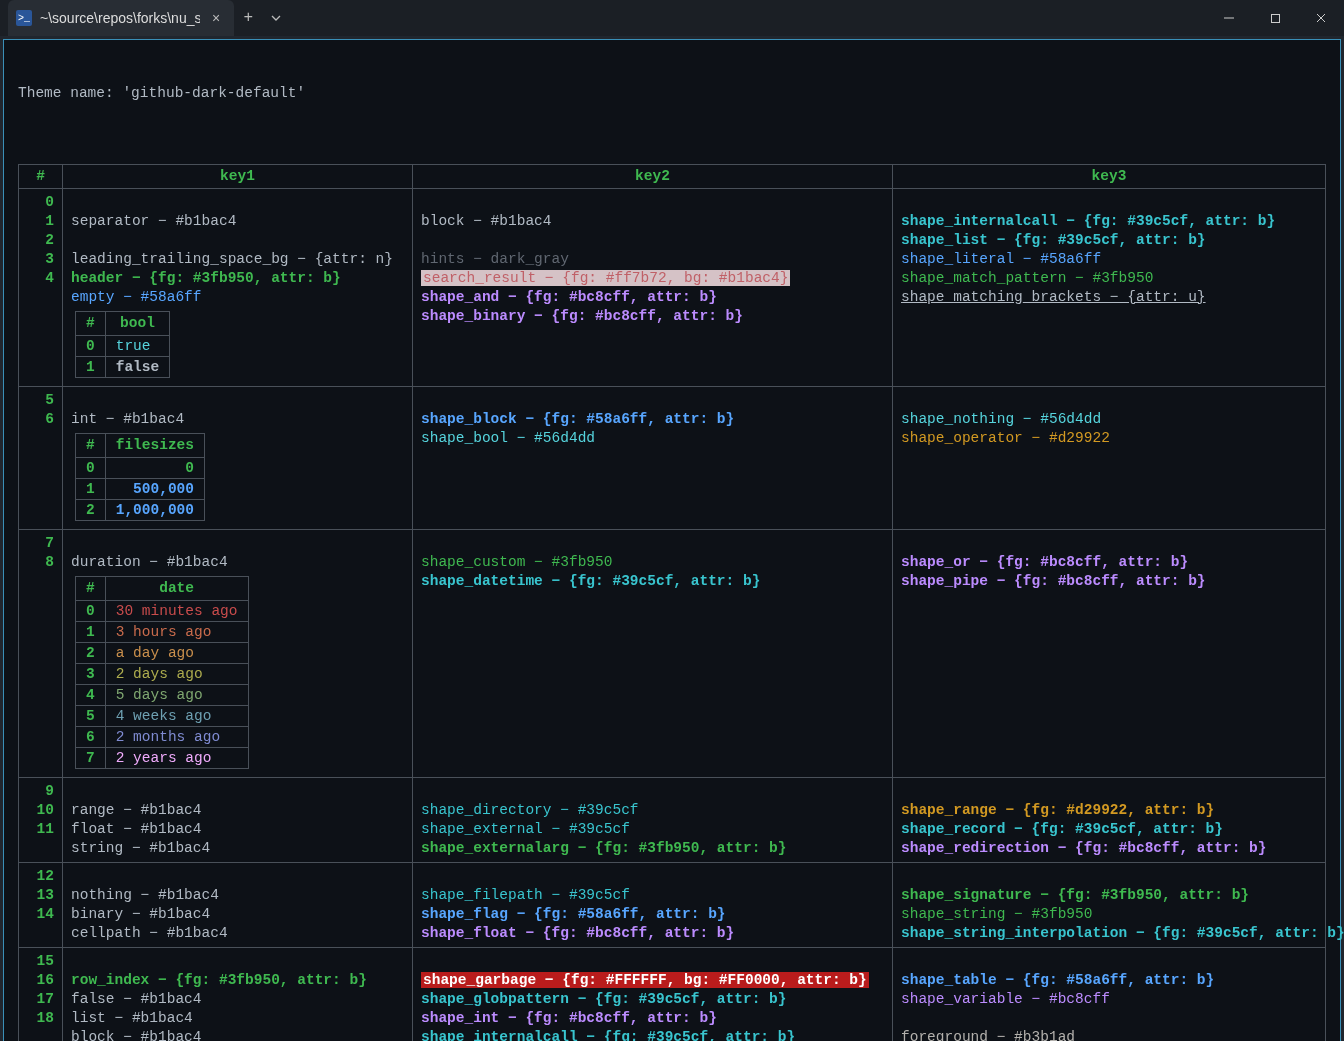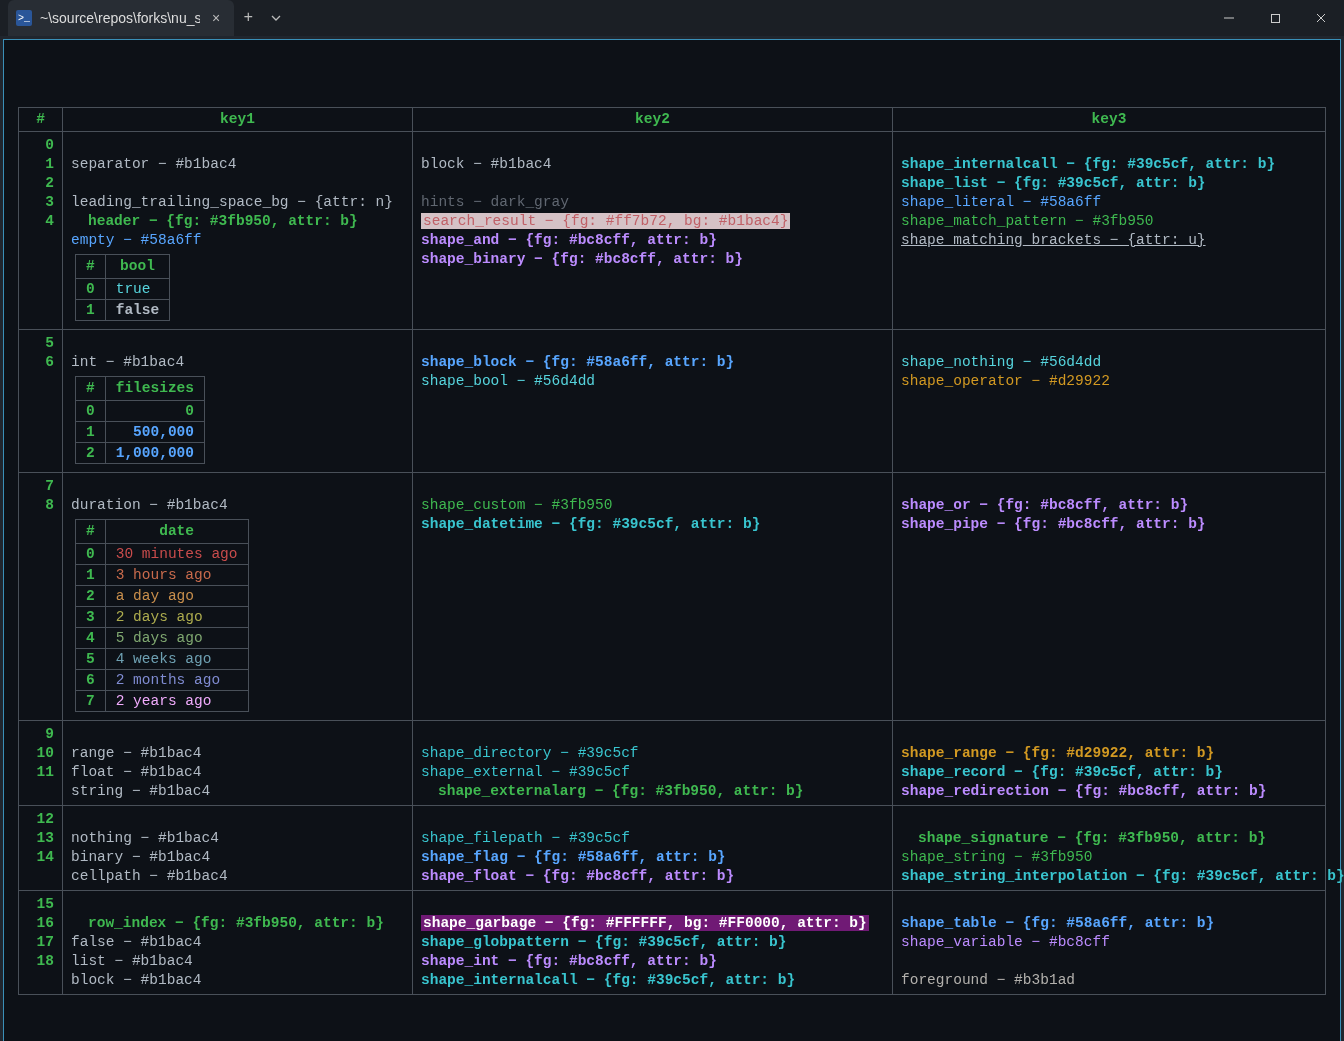--- a/index.html
+++ b/index.html
@@ -29,32 +29,32 @@
 
 
 .ntable { border: 1px solid #495059; border-collapse: collapse; margin: 4px 0 4px 4px; }
 .ntable th { border: 1px solid #495059; color: #3fb950; font-weight: bold; padding: 2px 10px; text-align: center; }
 .ntable td { border: 1px solid #495059; padding: 1px 10px; line-height: 18px; }
 .ntable td.ix { text-align: right; color: #3fb950; font-weight: bold; }
 @keyframes blink { 50% { opacity: 0; } }
 
 
 .c-def { color:#b1bac4; }
-.c-grn { color:#3fb950; font-weight:bold;margin-left:17px; }
+.c-grn { color:#3fb950; font-weight:bold; }
 .c-blu { color:#58a6ff; }
 .c-vio { color:#bc8cff; font-weight:bold;margin-top:21px; }
 .c-cyn { color:#39c5cf; font-weight:bold; }
 .c-cyn-n { color:#39c5cf; }
 .c-gld { color:#d29922; }
 .c-gld-b { color:#d29922; font-weight:bold; }
 .c-tea { color:#56d4dd; }
 .c-dim { color:#606771; }
 .c-fgc { color:#b3b1ad; }
 .hl-pink { background:#d5c2c6; color:#c06067; padding: 0 2px; }
-.hl-red { background:#701a75; color:#ffffff; font-weight:bold; padding: 0 2px; }
+.hl-red { background:#b91c1c; color:#ffffff; font-weight:bold; padding: 0 2px; }
 .ul { text-decoration: underline; }
 
 .d0{color:#c94c4c;} .d1{color:#c96b4c;} .d2{color:#c98f4c;} .d3{color:#adac4e;}
 .d4{color:#7fa770;} .d5{color:#6ea0b2;} .d6{color:#7f8bd1;} .d7{color:#f0abfc;}
 
 .fs0{color:#3fb950;font-weight:bold;} .fs1{color:#58a6ff;font-weight:bold;} .fs2{color:#58a6ff;font-weight:bold;}
 </style>
 </head>
 <body>
 
@@ -85,20 +85,21 @@
       </div>
     <div class="winbtn">
         <svg width="12" height="12">
           <line x1="2" y1="2" x2="10" y2="10" stroke="#ccc" stroke-width="1"></line>
           <line x1="10" y1="2" x2="2" y2="10" stroke="#ccc" stroke-width="1"></line>
         </svg>
       </div>
   </div>
 
   <div class="term">
+    <div class="termline"><span>Theme name: </span><span>'github-dark-default'</span></div>
 
     <table class="bigtable">
       <colgroup><col style="width:44px"><col style="width:350px"><col style="width:480px"><col></colgroup>
       <thead><tr>
         <th>#</th>
         <th>key1</th>
         <th>key2</th>
         <th>key3</th>
       </tr></thead>
       <tbody>

